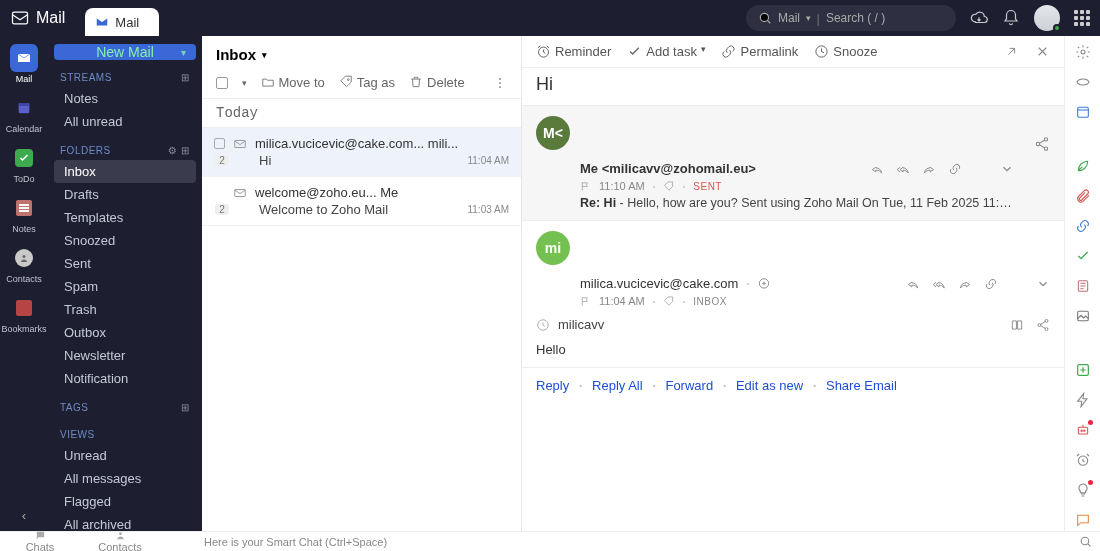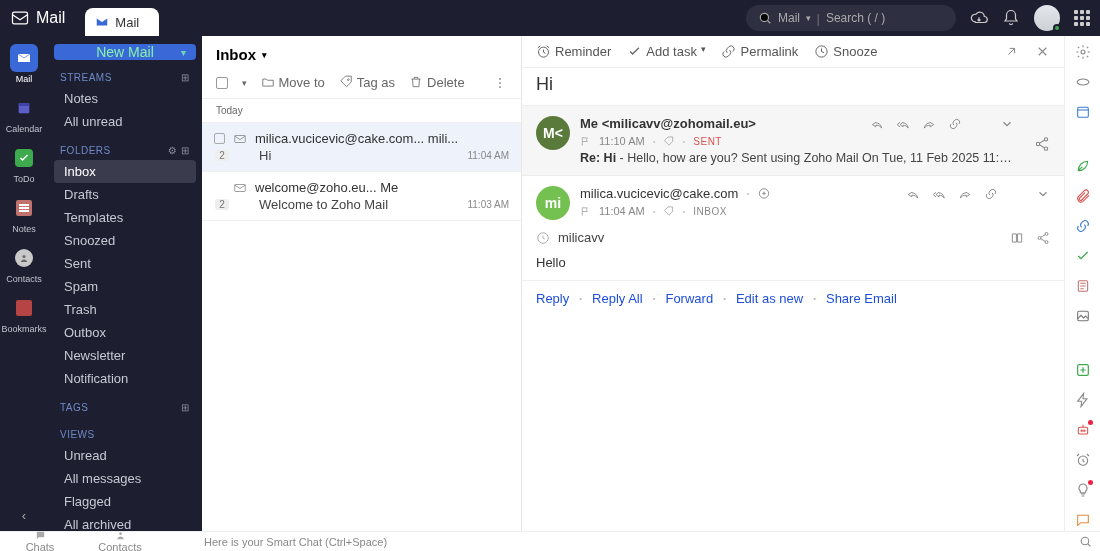--- a/index.html
+++ b/index.html
@@ -53,21 +53,21 @@
 .side-link.active { background: #3a3c4e; color: #fff; }
 
 
 .list-col { width: 320px; border-right: 1px solid #e7e7e7; display: flex; flex-direction: column; background: #fff; }
 .list-head { padding: 10px 14px 8px; display: flex; align-items: center; gap: 6px; font-size: 15px; font-weight: 600; }
 .list-toolbar { display: flex; align-items: center; gap: 14px; padding: 4px 14px 8px; color: #666; border-bottom: 1px solid #eee; font-size: 13px; }
 .list-toolbar .cb { width: 12px; height: 12px; border: 1.5px solid #999; border-radius: 2px;}
 .tool-item { display: flex; align-items: flex-start; gap: 4px; cursor: pointer; }
 .tool-ico { width: 14px; height: 14px; stroke: #777; fill: none; }
 .more-dots { width: 14px; height: 14px; fill: #777; }
-.date-header { font-size: 10px; color: #666; padding: 6px 14px; border-bottom: 1px solid #eee; }
+.date-header { font-size: 14px; color: #666; padding: 6px 14px; border-bottom: 1px solid #eee; font-family: Liberation Mono, monospace; }
 .msg-item { padding: 8px 12px; border-bottom: 1px solid #f0f0f0; font-size: 13px; cursor: pointer;}
 .msg-item.selected { background: #edf2fb; }
 .msg-row1 { display: flex; align-items: center; gap: 8px; color: #333;}
 .msg-cb { width: 11px; height: 11px; border: 1.5px solid #aaa; border-radius: 2px; flex-shrink: 0;}
 .msg-env { width: 14px; height: 14px; stroke: #888; fill: none; flex-shrink: 0;}
 .msg-from { overflow: hidden; white-space: nowrap; text-overflow: ellipsis; flex: 1; }
 .msg-row2 { display: flex; align-items: center; gap: 8px; margin-top: 2px; padding-left: 1px;}
 .count-badge { font-size: 10px; background: #eee; color: #777; border-radius: 3px; padding: 0 4px; min-width: 14px; text-align: center; }
 .msg-subject { color: #444; flex: 1; white-space: nowrap; overflow:hidden; text-overflow:ellipsis; padding-left: 22px;}
 .msg-time { font-size: 10px; color: #888; }
@@ -77,21 +77,21 @@
 .reader-toolbar { display: flex; align-items: center; gap: 16px; padding: 8px 14px; color: #555; border-bottom: 1px solid #eee; font-size: 13px;}
 .reader-toolbar .tool-item svg { width: 15px; height: 15px; stroke: #666; fill: none; }
 .reader-toolbar .tail { margin-left: auto; display: flex; gap: 16px; }
 .reader-subject { padding: 6px 14px 10px; font-size: 18px; font-weight: 500; color: #333; }
 .thread-msg { border-top: 1px solid #ededed; }
 .thread-head { display: flex; align-items: flex-start; gap: 10px; padding: 10px 14px; }
 .av { width: 34px; height: 34px; border-radius: 50%; display: flex; align-items: center; justify-content: center; color: #fff; font-weight: 600; font-size: 14px; flex-shrink: 0;}
 .av-green-dark { background: #5a7a3c; }
 .av-green { background: #74c050; }
 .msg-meta { flex: 1; min-width: 0; }
-.meta-line1 { display: flex; align-items: center; gap: 8px; font-size: 13px; color: #333;}
+.meta-line1 { display: flex; align-items: center; gap: 8px; font-size: 13px; color: #333; margin-top: 45px;}
 .sent-label { color: #d9544f; font-size: 10px; letter-spacing: .5px;}
 .meta-sep { color: #ccc; font-size: 8px;}
 .meta-actions { margin-left: auto; display: flex; gap: 12px; color: #888;}
 .meta-actions svg { width: 14px; height: 14px; stroke: #888; fill: none; cursor: pointer;}
 .meta-line2 { display: flex; align-items: center; gap: 8px; font-size: 11px; color: #888; margin-top: 4px;}
 .meta-line2 svg { width: 11px; height: 11px; stroke: #999; fill: none;}
 .collapsed-preview { font-size: 12.5px; color: #444; overflow: hidden; white-space: nowrap; text-overflow: ellipsis; margin-top: 4px; }
 .collapsed-preview .subj { font-weight: 600; color: #333; }
 .thread-msg.collapsed { background: #f6f6f6;}
 .share-icon { width: 16px; height: 16px; stroke: #888; fill: none; margin-left: 10px; margin-top: 20px; cursor: pointer; flex-shrink:0;}

